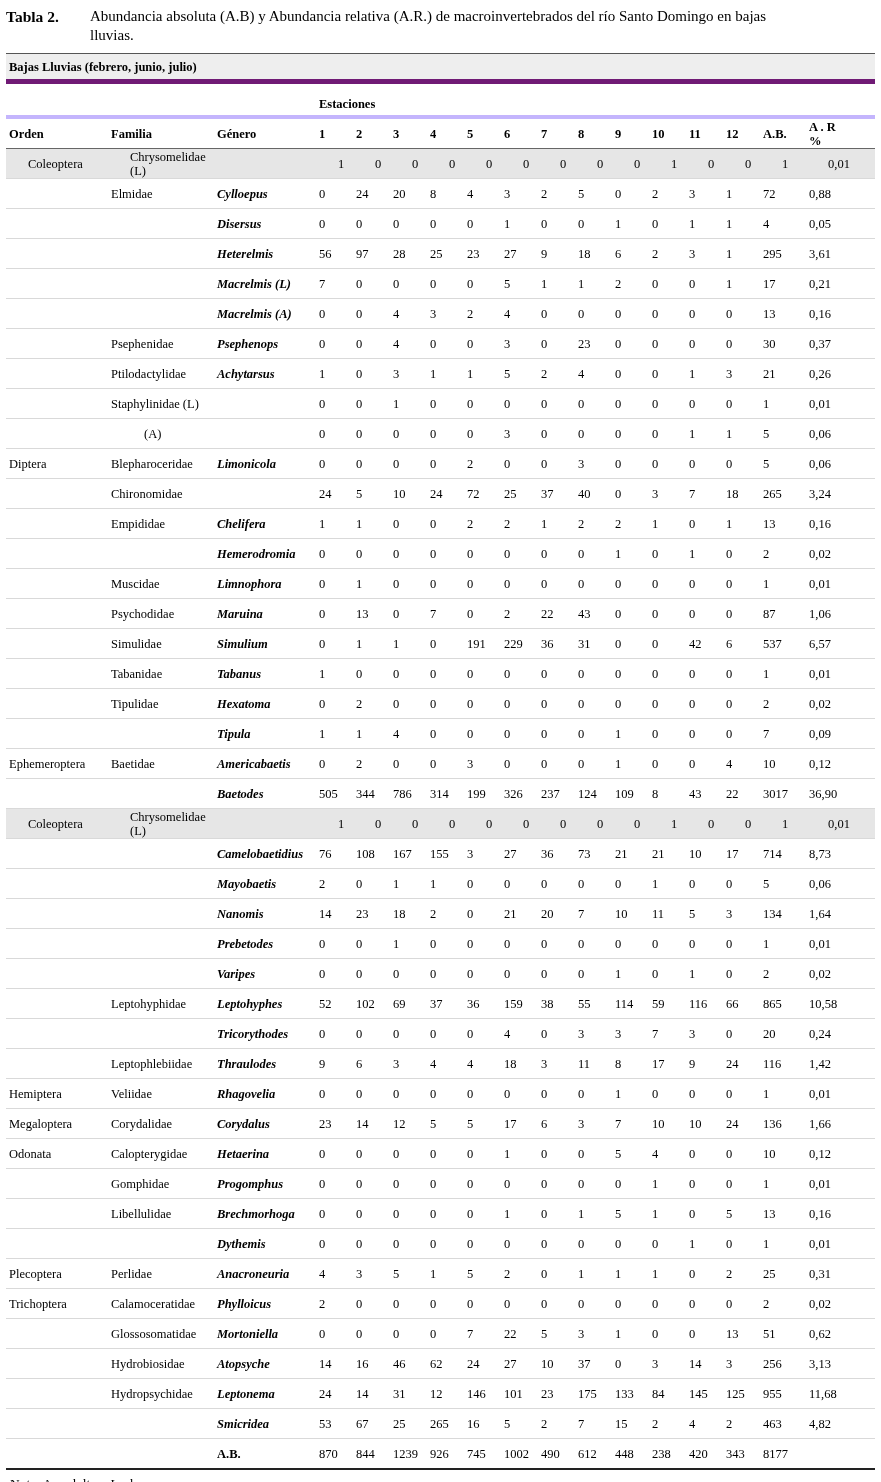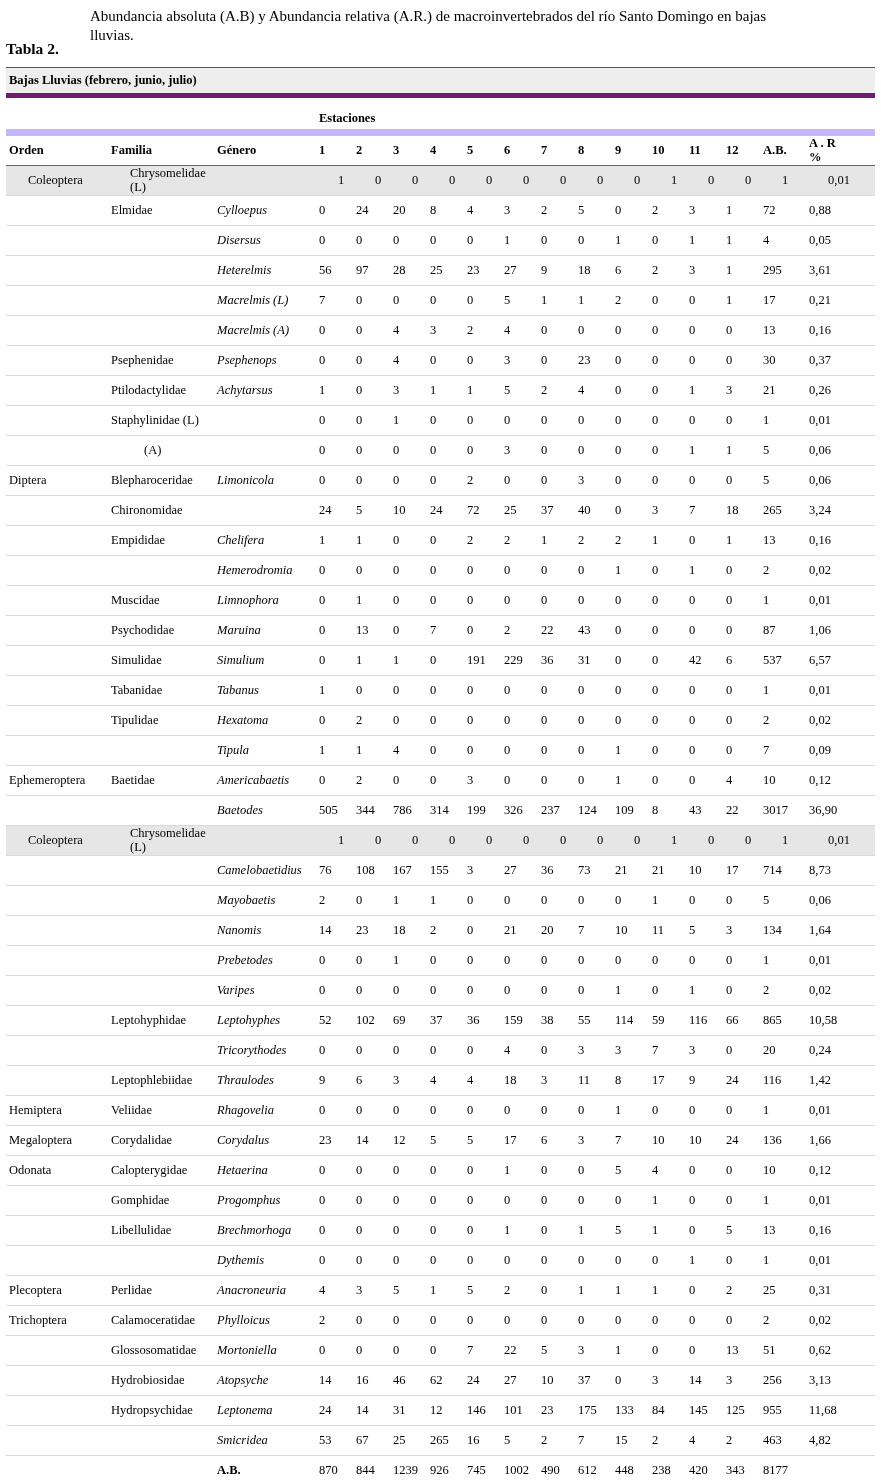--- a/index.html
+++ b/index.html
@@ -19,21 +19,20 @@
     display: flex;
     align-items: flex-start;
     font-size: 15px;
     line-height: 1.28;
     margin: 2px 0 8px 0;
   }
   .caption .lbl {
     flex: 0 0 84px;
     font-weight: bold;
     font-size: 15.5px;
-    margin-top: 32px;
   }
   .caption .txt {
     max-width: 690px;
   }
   table {
     border-collapse: collapse;
     table-layout: fixed;
     width: 869px;
     border-top: 1px solid #555;
     border-bottom: 2px solid #222;
@@ -49,21 +48,21 @@
   tr.band td {
     background: #eeeeee;
     font-weight: bold;
     height: 25px;
     border-bottom: 5px solid #701a75;
   }
   tr.estaciones td {
     font-weight: bold;
     height: 22px;
     padding-top: 9px;
-    border-bottom: 7px solid #c4b5fd;
+    border-bottom: 4px solid #c4b5fd;
   }
   tr.cols th {
     font-weight: bold;
     height: 29px;
     border-bottom: 1px solid #666;
     white-space: pre-line;
     vertical-align: middle;
   }
   tbody td {
     height: 29px;
@@ -71,21 +70,21 @@
   }
   tbody tr:last-child td {
     border-bottom: none;
   }
   tr.shaded td {
     background: #e6e6e6;
     padding-left: 22px;
   }
   td.genus {
     font-style: italic;
-    font-weight: normal;
+    font-weight: bold;
   }
   td.total-label {
     font-weight: bold;
     font-style: normal;
   }
   td.fam-indent {
     padding-left: 36px;
   }
   .note {
     font-size: 13.5px;

